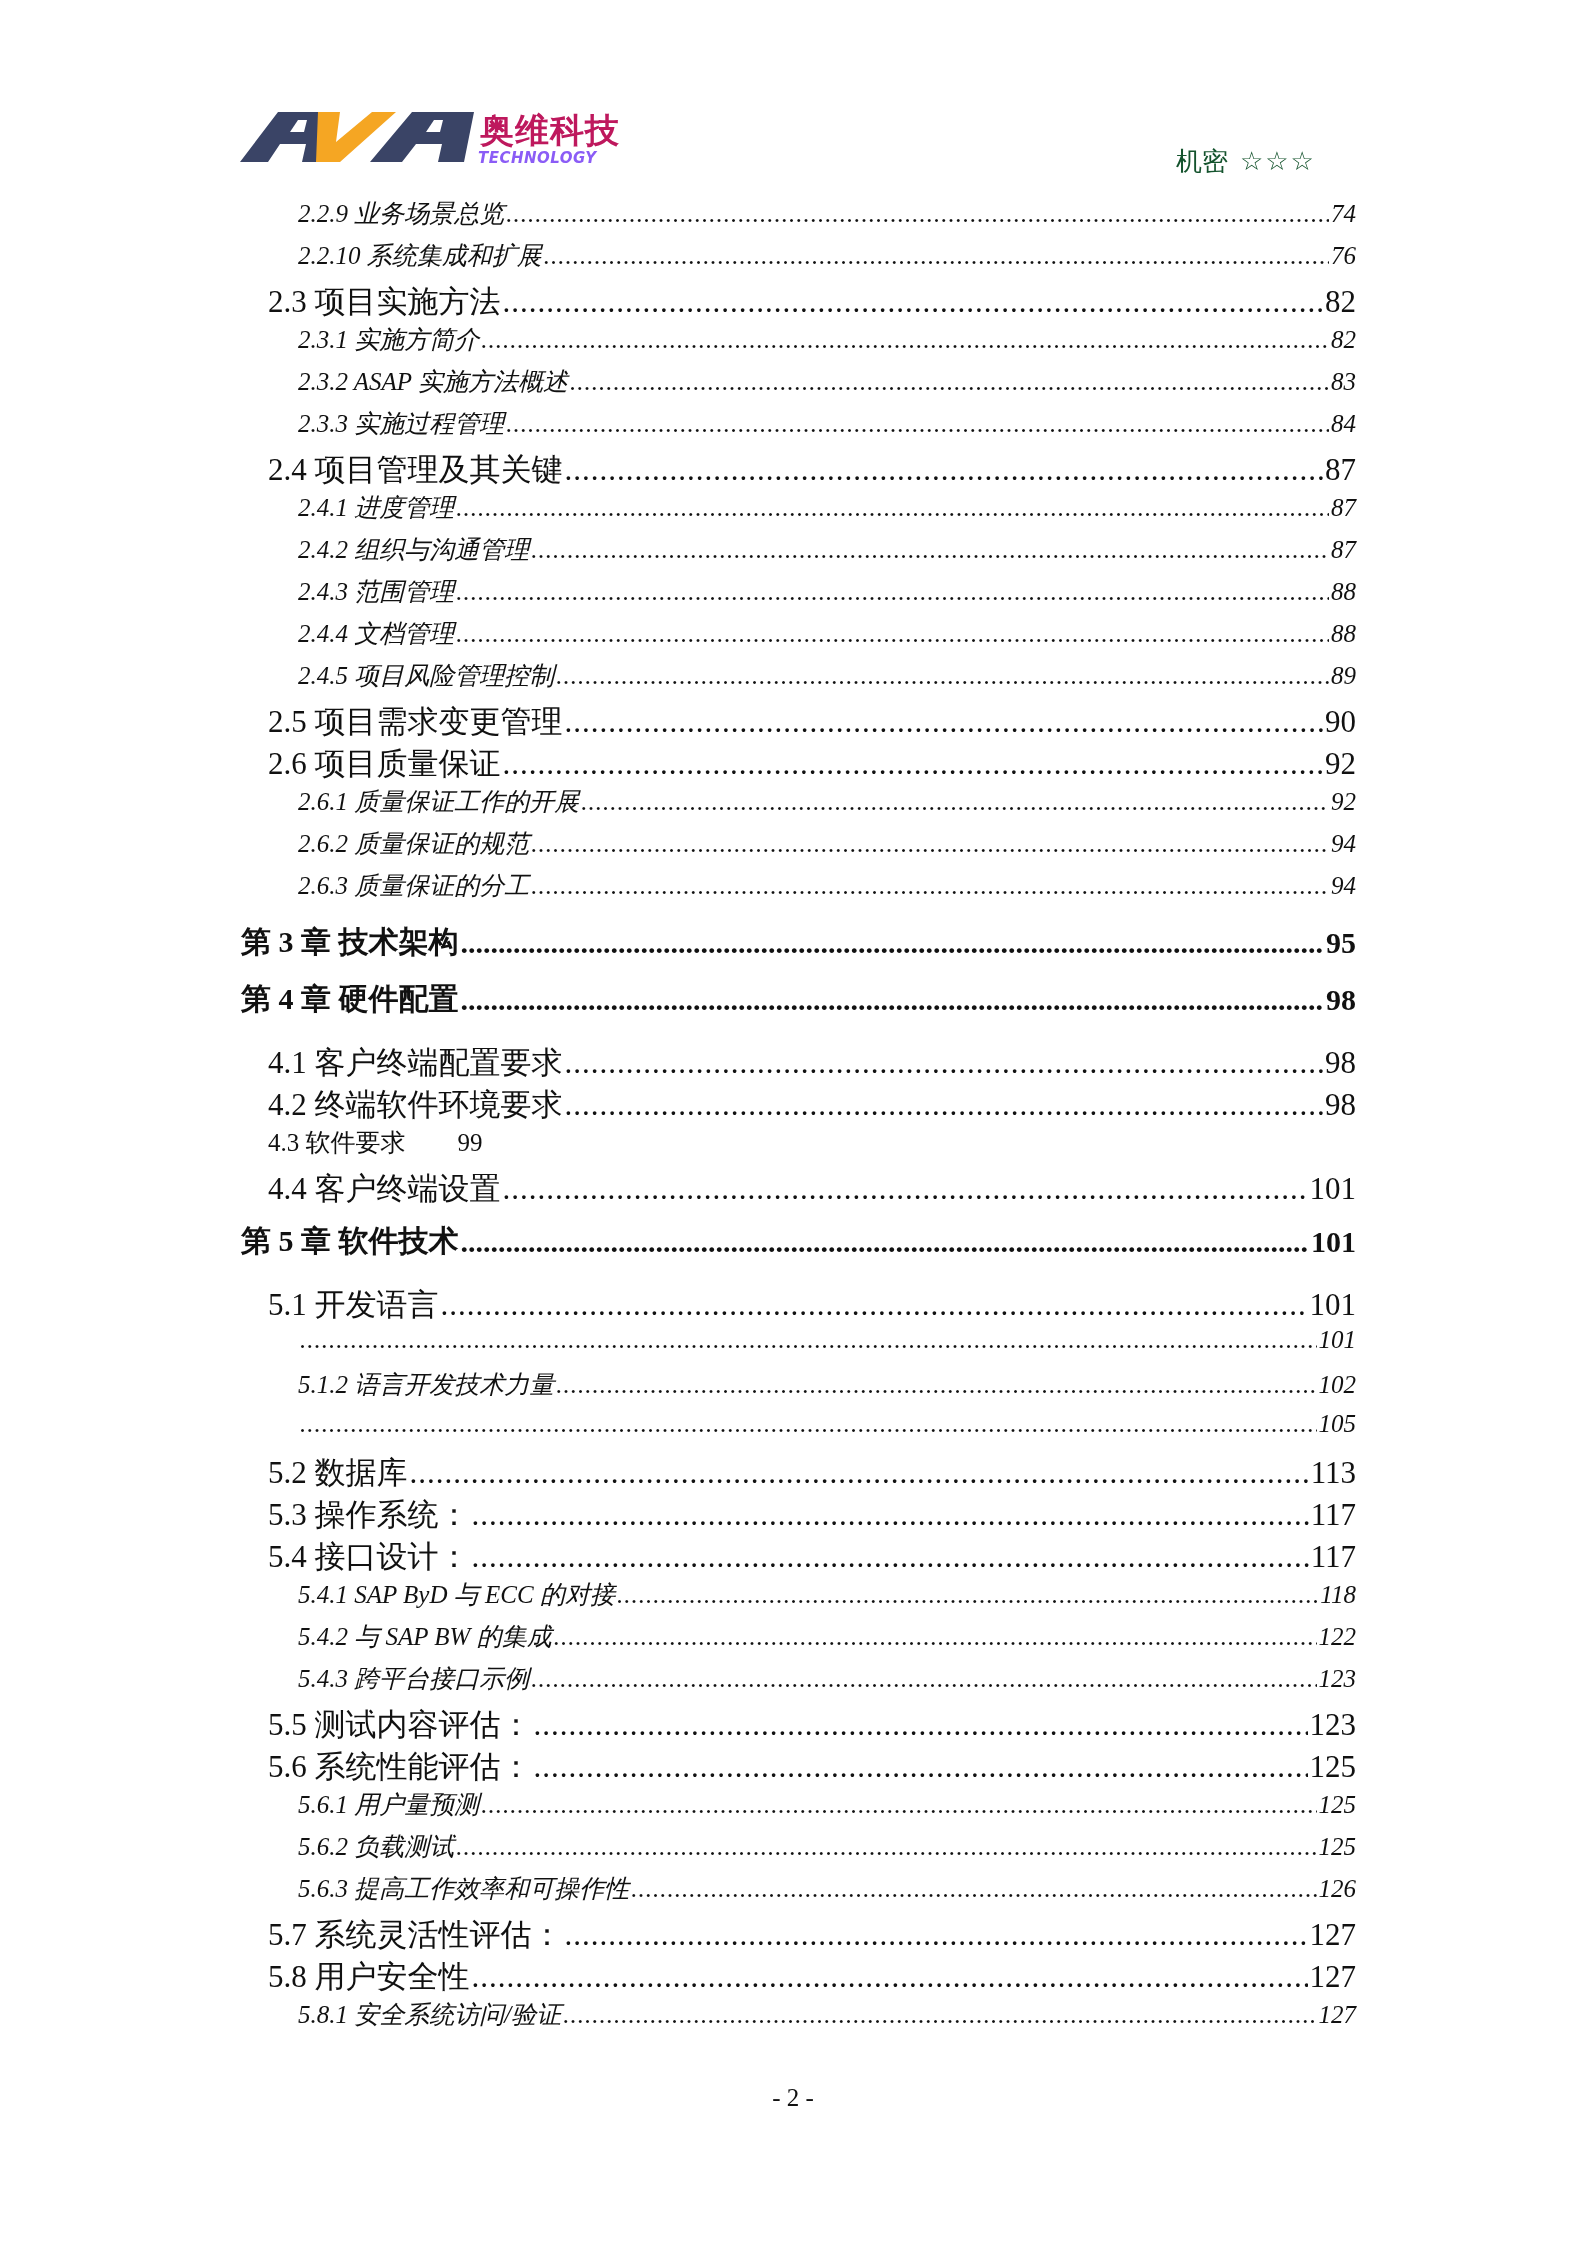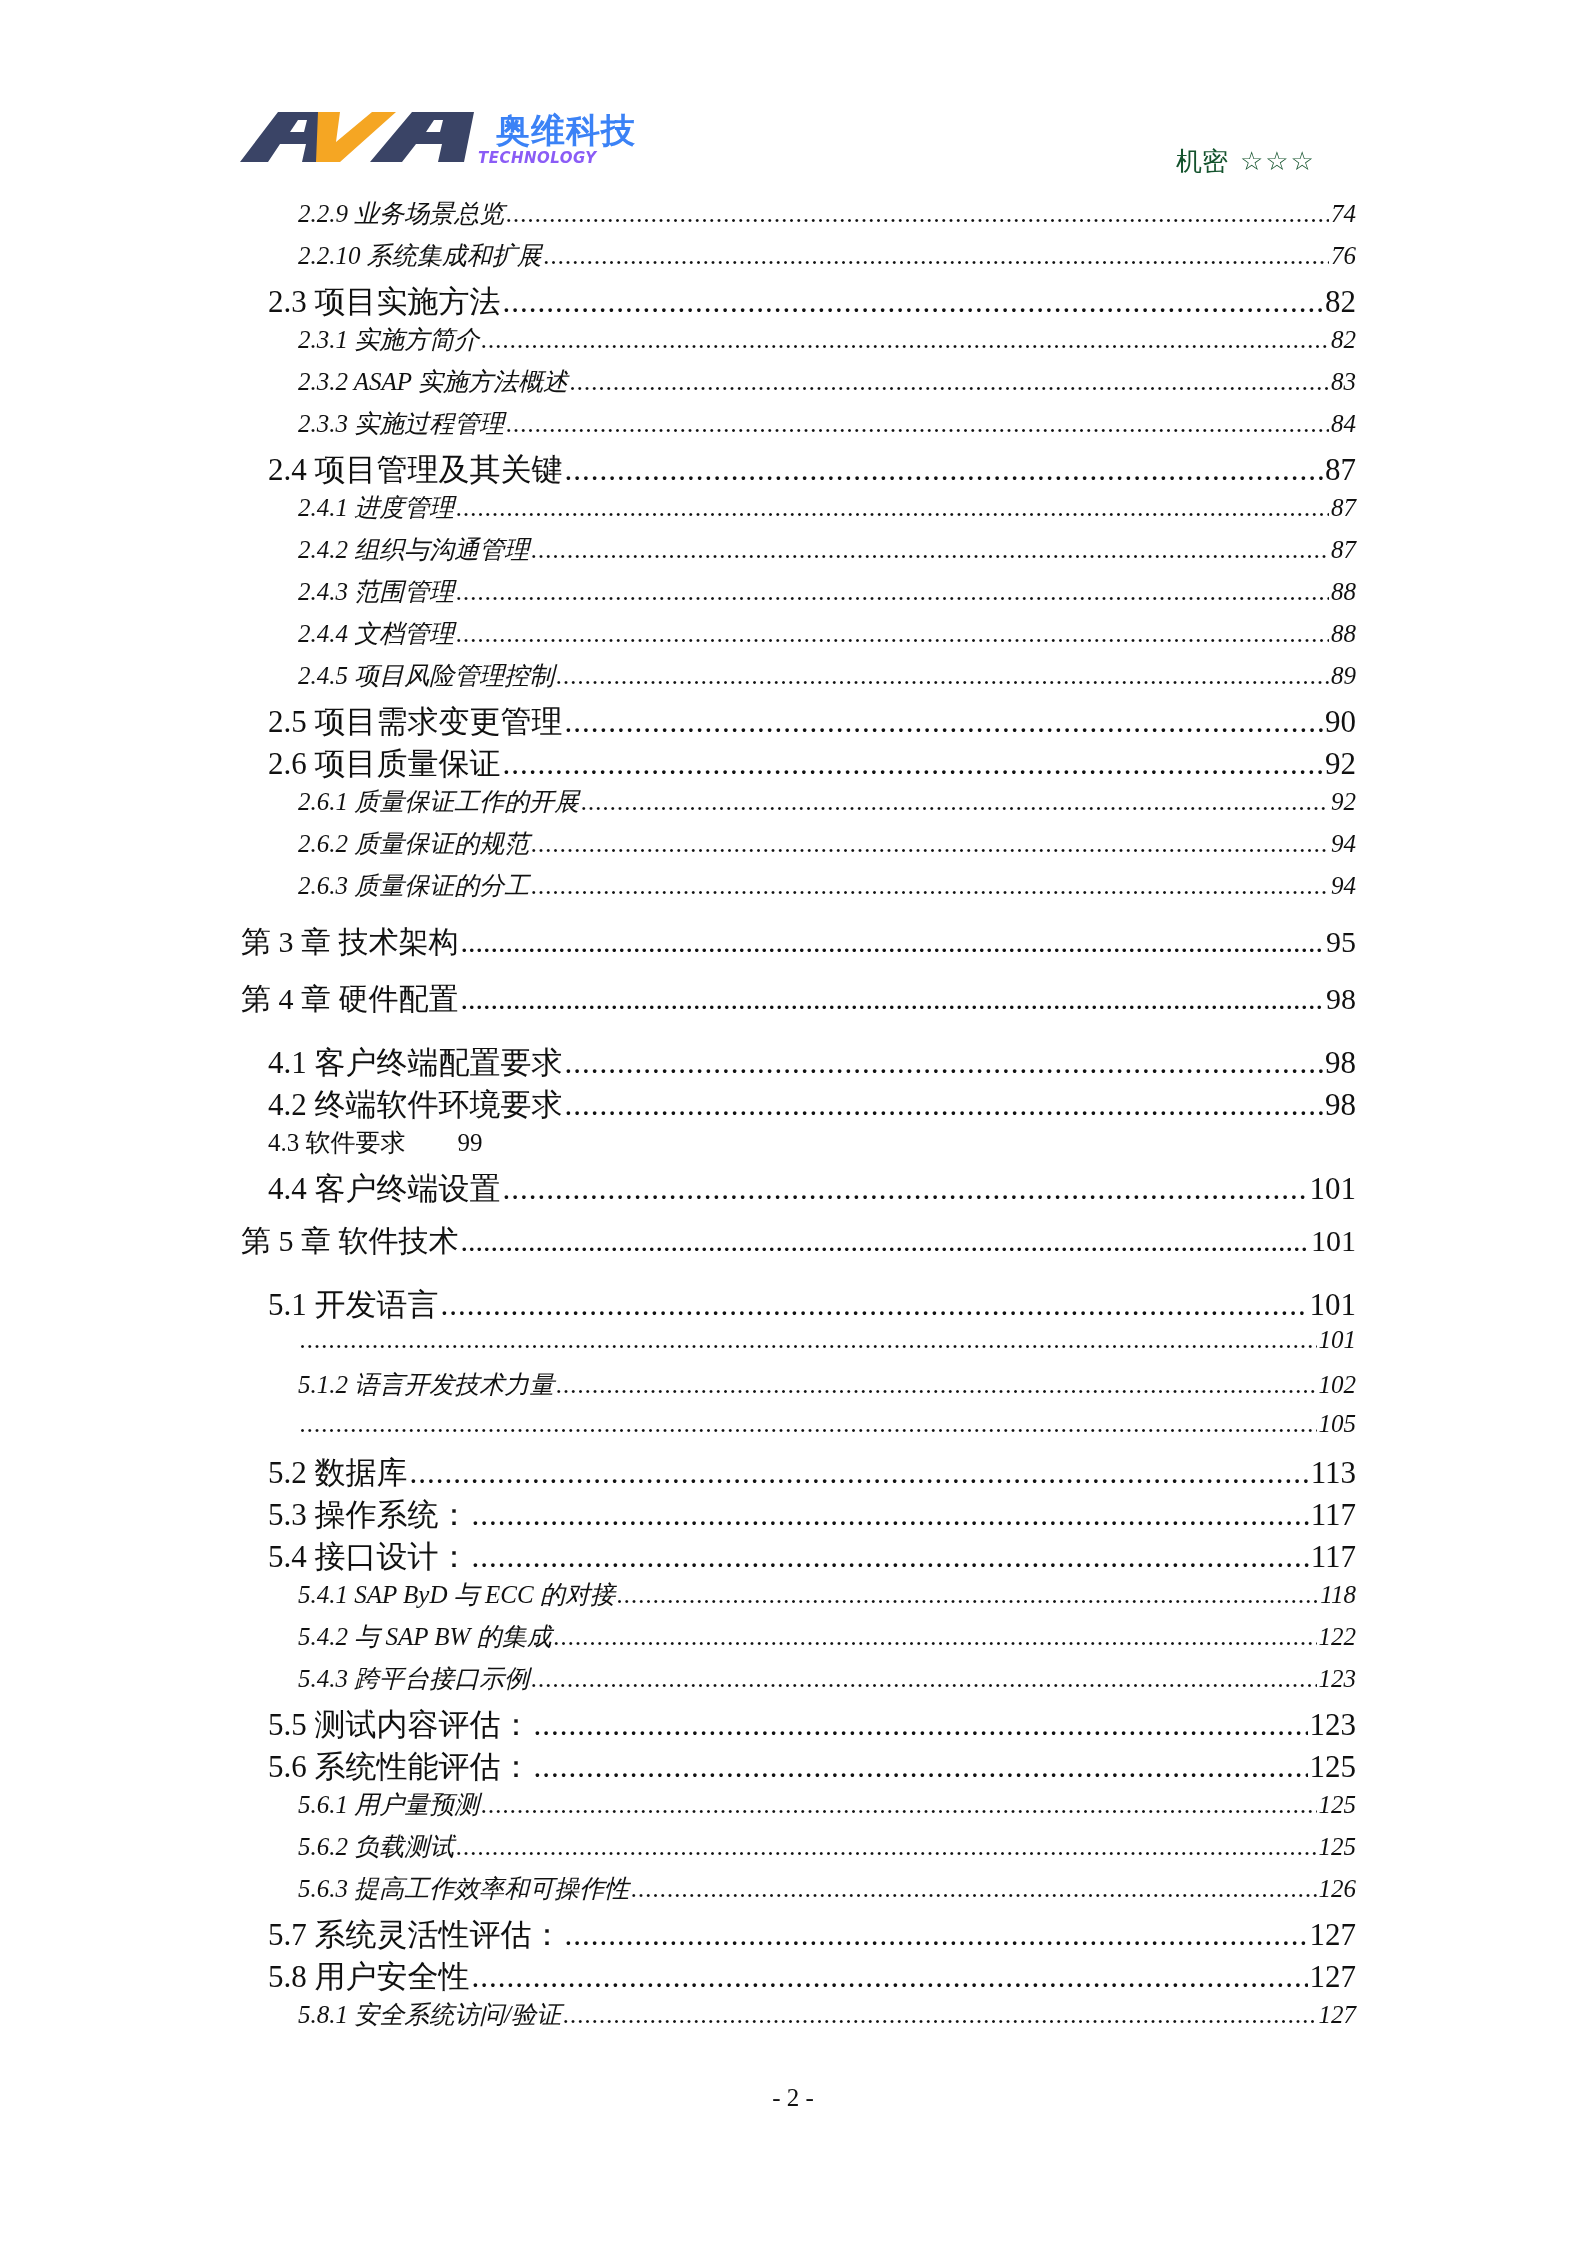--- a/index.html
+++ b/index.html
@@ -1,35 +1,35 @@
 <!DOCTYPE html>
 <html><head>
 <meta charset="utf-8">
 <style>
   html, body { margin:0; padding:0; background:#ffffff; }
   body { width:1586px; height:2244px; position:relative; overflow:hidden;
          font-family:"Liberation Serif","DejaVu Serif",serif; color:#111; }
   .logo { position:absolute; left:240px; top:112px; width:390px; height:58px; }
   .logo svg { position:absolute; left:0; top:0; }
   .logo-cn { position:absolute; left:240px; top:-4px; font-family:"DejaVu Sans",sans-serif;
-             font-weight:bold; font-size:34px; color:#3b82f6; letter-spacing:1px; white-space:nowrap;margin-left:16px; }
+             font-weight:bold; font-size:34px; color:#be185d; letter-spacing:1px; white-space:nowrap; }
   .logo-en { position:absolute; left:238px; top:37px; font-family:"DejaVu Sans",sans-serif;
              font-weight:bold; font-size:15px; color:#8b5cf6; letter-spacing:0.5px; white-space:nowrap;font-style:italic; }
   .conf { position:absolute; left:1176px; top:144px; font-size:26px; color:#14532d; white-space:nowrap; }
   .conf .stars { margin-left:12px; letter-spacing:2px; }
 
   .toc { position:absolute; left:0; top:0; width:1586px; }
   .row { position:absolute; display:flex; align-items:baseline; white-space:nowrap; }
   .row .label { flex:0 0 auto; }
   .row .leader { flex:1 1 auto; overflow:hidden; margin:0 2px; }
   .row .leader::before { content:"........................................................................................................................................................................................................................................................................................................"; letter-spacing:1px; }
   .row .page { flex:0 0 auto; }
   .lvl2 { left:268px; right:230px; font-size:31px; }
   .lvl3 { left:298px; right:230px; font-size:25px; font-style:italic; }
-  .lvl1 { left:241px; right:230px; font-size:30px; font-weight:normal; }
+  .lvl1 { left:241px; right:230px; font-size:30px; font-weight:bold;align-items:center; }
   .lvl1 .leader::before { letter-spacing:0px; }
   .nolead { left:268px; font-size:25px; }
   .nolead .page { margin-left:52px; }
   .footer { position:absolute; left:0; width:1586px; top:2084px; text-align:center; font-size:25px; }
 </style>
 </head>
 <body>
 
 <div class="logo">
   <svg width="236" height="50" viewBox="0 0 236 50">

